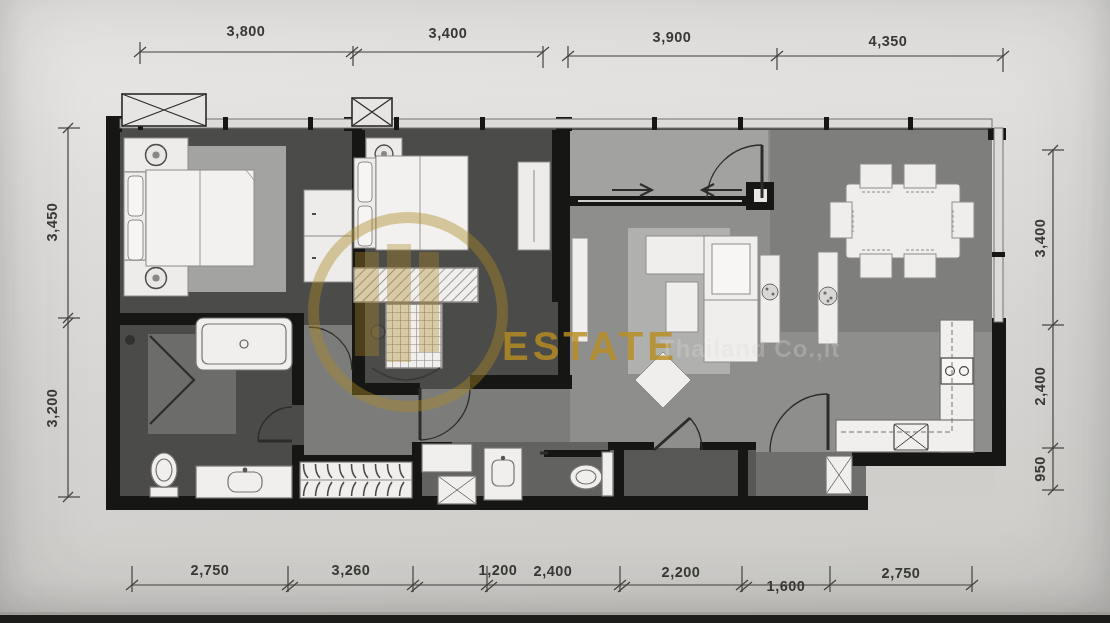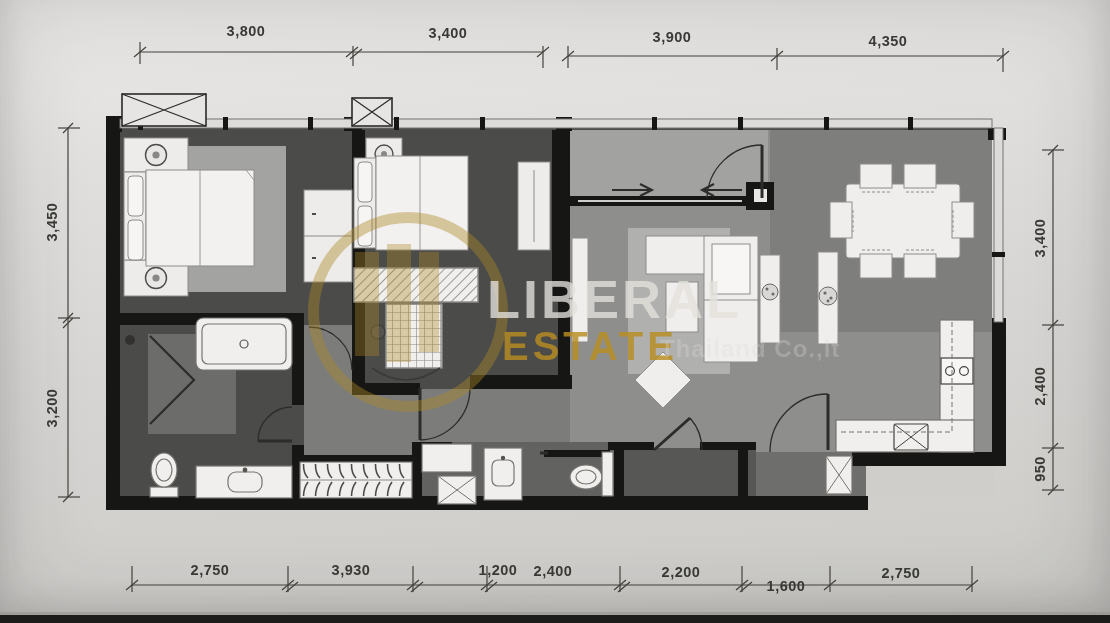--- a/index.html
+++ b/index.html
@@ -381,39 +381,38 @@
     <line x1="824" y1="590" x2="836" y2="580"></line>
     <line x1="966" y1="590" x2="978" y2="580"></line>
   </g>
 </svg>
 
 <div id="watermark">
   <div id="wm-ring"></div>
   <div class="wm-bar" style="left:355px;top:252px;width:24px;height:104px;"></div>
   <div class="wm-bar" style="left:387px;top:244px;width:24px;height:118px;"></div>
   <div class="wm-bar" style="left:419px;top:252px;width:20px;height:100px;"></div>
-  <div id="wm-line1">LIBERAL</div>
   <div id="wm-line2">ESTATE</div>
   <div id="wm-suffix">Thailand Co.,lt</div>
 </div>
 
 <span class="dim-label" style="left:246px;top:31px;">3,800</span>
 <span class="dim-label" style="left:448px;top:33px;">3,400</span>
 <span class="dim-label" style="left:672px;top:37px;">3,900</span>
 <span class="dim-label" style="left:888px;top:41px;">4,350</span>
 
 <span class="dim-label vert" style="left:52px;top:222px;">3,450</span>
 <span class="dim-label vert" style="left:52px;top:408px;">3,200</span>
 
 <span class="dim-label vert" style="left:1040px;top:238px;">3,400</span>
 <span class="dim-label vert" style="left:1040px;top:386px;">2,400</span>
 <span class="dim-label vert" style="left:1040px;top:469px;">950</span>
 
 <span class="dim-label" style="left:210px;top:570px;">2,750</span>
-<span class="dim-label" style="left:351px;top:570px;">3,930</span>
+<span class="dim-label" style="left:351px;top:570px;">3,260</span>
 <span class="dim-label" style="left:450px;top:570px;margin-left:48px;">1,200</span>
 <span class="dim-label" style="left:553px;top:571px;">2,400</span>
 <span class="dim-label" style="left:681px;top:572px;">2,200</span>
 <span class="dim-label" style="left:786px;top:586px;">1,600</span>
 <span class="dim-label" style="left:901px;top:573px;">2,750</span>
 
 <div id="vignette"></div>
 <div id="photo-bottom-edge2"></div>
 <div id="photo-bottom-edge"></div>
 

